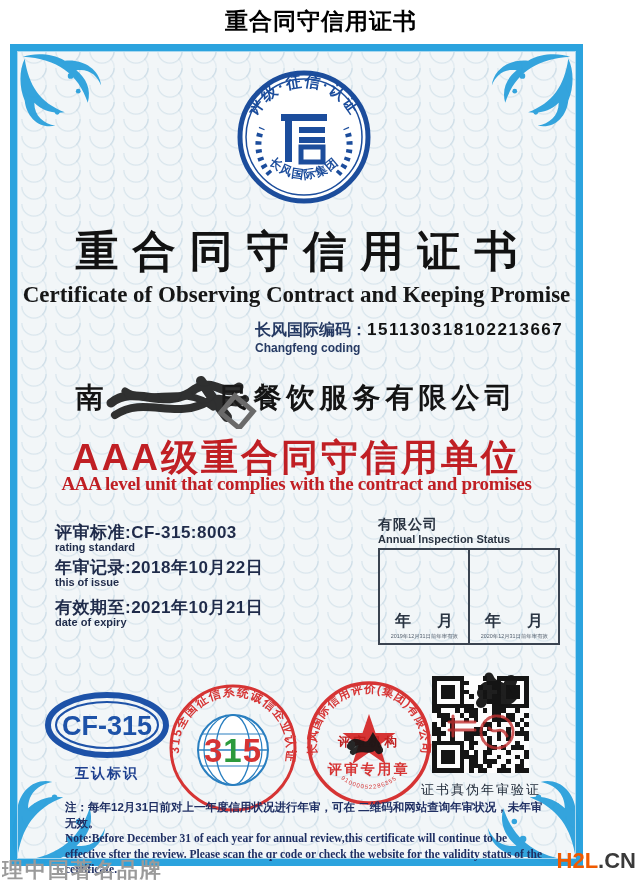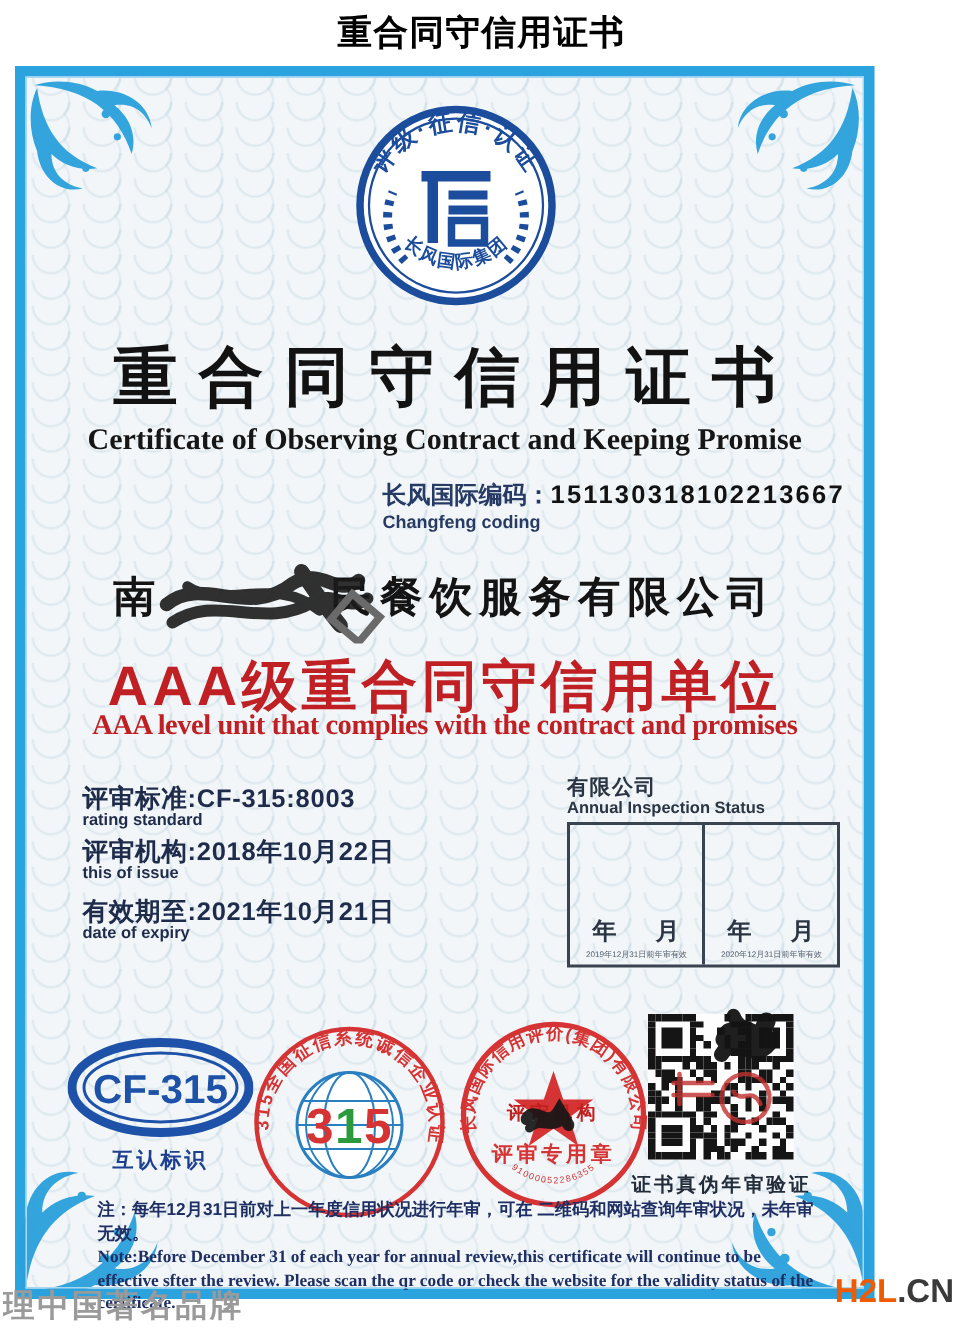--- a/index.html
+++ b/index.html
@@ -23,21 +23,21 @@
   .c-tl{left:2px;top:2px;}
   .c-tr{right:2px;top:2px;transform:scaleX(-1);}
   .c-bl{left:0px;bottom:0px;transform:scaleY(-1) scale(1.15);}
   .c-br{right:0px;bottom:0px;transform:scale(-1.15,-1.15);}
 
   
   .logo{position:absolute;left:220px;top:19px;width:134px;height:134px;}
   .cn-title{position:absolute;top:172px;left:0;width:100%;text-align:center;
     font-size:43px;font-weight:bold;color:#121212;letter-spacing:14px;text-indent:14px;white-space:nowrap;}
   .en-title{position:absolute;top:231px;left:0;width:100%;text-align:center;
-    font-family:"Liberation Serif",serif;font-size:20px;font-weight:bold;color:#161616;}
+    font-family:"Liberation Serif",serif;font-size:23px;font-weight:bold;color:#161616;}
 
   .coding{position:absolute;left:238px;top:269px;white-space:nowrap;}
   .coding .lbl{font-size:16px;font-weight:bold;color:#263a63;}
   .coding .val{font-size:17px;font-weight:bold;color:#121212;letter-spacing:1.5px;}
   .coding .sub{font-size:12px;font-weight:bold;color:#263a63;margin-top:0px;}
 
   .company{position:absolute;top:328px;left:0;width:100%;text-align:center;
     font-size:28px;font-weight:bold;color:#141414;letter-spacing:5px;white-space:nowrap;}
   .company .gap{display:inline-block;width:112px;}
   .scribble{position:absolute;pointer-events:none;}
@@ -67,21 +67,21 @@
   
   .cfoval{position:absolute;left:28px;top:641px;width:124px;height:66px;}
   .cflabel{position:absolute;left:28px;top:714px;width:124px;text-align:center;
     font-size:14px;font-weight:bold;color:#1d3f8f;letter-spacing:2px;}
   .seal315{position:absolute;left:152px;top:633px;width:128px;height:128px;}
   .redseal{position:absolute;left:289px;top:629px;width:126px;height:126px;}
 
   .qr{position:absolute;left:415px;top:625px;width:97px;height:97px;background:#fdfdfd;}
   .qr i{position:absolute;width:4.6px;height:4.6px;background:#151515;}
   .qr-label{position:absolute;left:398px;top:730px;width:132px;text-align:center;
-    font-size:13px;font-weight:bold;color:#222c3a;letter-spacing:2px;}
+    font-size:13px;font-weight:normal;color:#222c3a;letter-spacing:2px;}
 
   
   .note{position:absolute;left:48px;top:748px;width:482px;color:#1f2f63;}
   .note .nzh{font-size:11.5px;font-weight:bold;line-height:1.4;}
   .note .nen{font-family:"Liberation Serif",serif;font-size:11.5px;font-weight:bold;line-height:1.35;}
 
   
   .wm-left{position:absolute;left:2px;top:856px;height:30px;overflow:hidden;
     font-size:21px;font-weight:bold;color:#9a9a9a;letter-spacing:2px;}
   .brand{position:absolute;right:6px;top:848px;font-size:22px;font-weight:bold;white-space:nowrap;}
@@ -184,21 +184,21 @@
     </svg>
 
     <div class="grade-zh">AAA级重合同守信用单位</div>
     <div class="grade-en">AAA level unit that  complies with the contract and promises</div>
 
     <div class="field f0">
       <div class="zh">评审标准:CF-315:8003</div>
       <div class="en">rating standard</div>
     </div>
     <div class="field f1">
-      <div class="zh">评审机构:2018年10月22日</div>
+      <div class="zh">年审记录:2018年10月22日</div>
       <div class="en">this of issue</div>
     </div>
     <div class="field f2">
       <div class="zh">有效期至:2021年10月21日</div>
       <div class="en">date of expiry</div>
     </div>
 
     <div class="annual">
       <div class="t-zh">有限公司</div>
       <div class="t-en">Annual Inspection Status</div>

